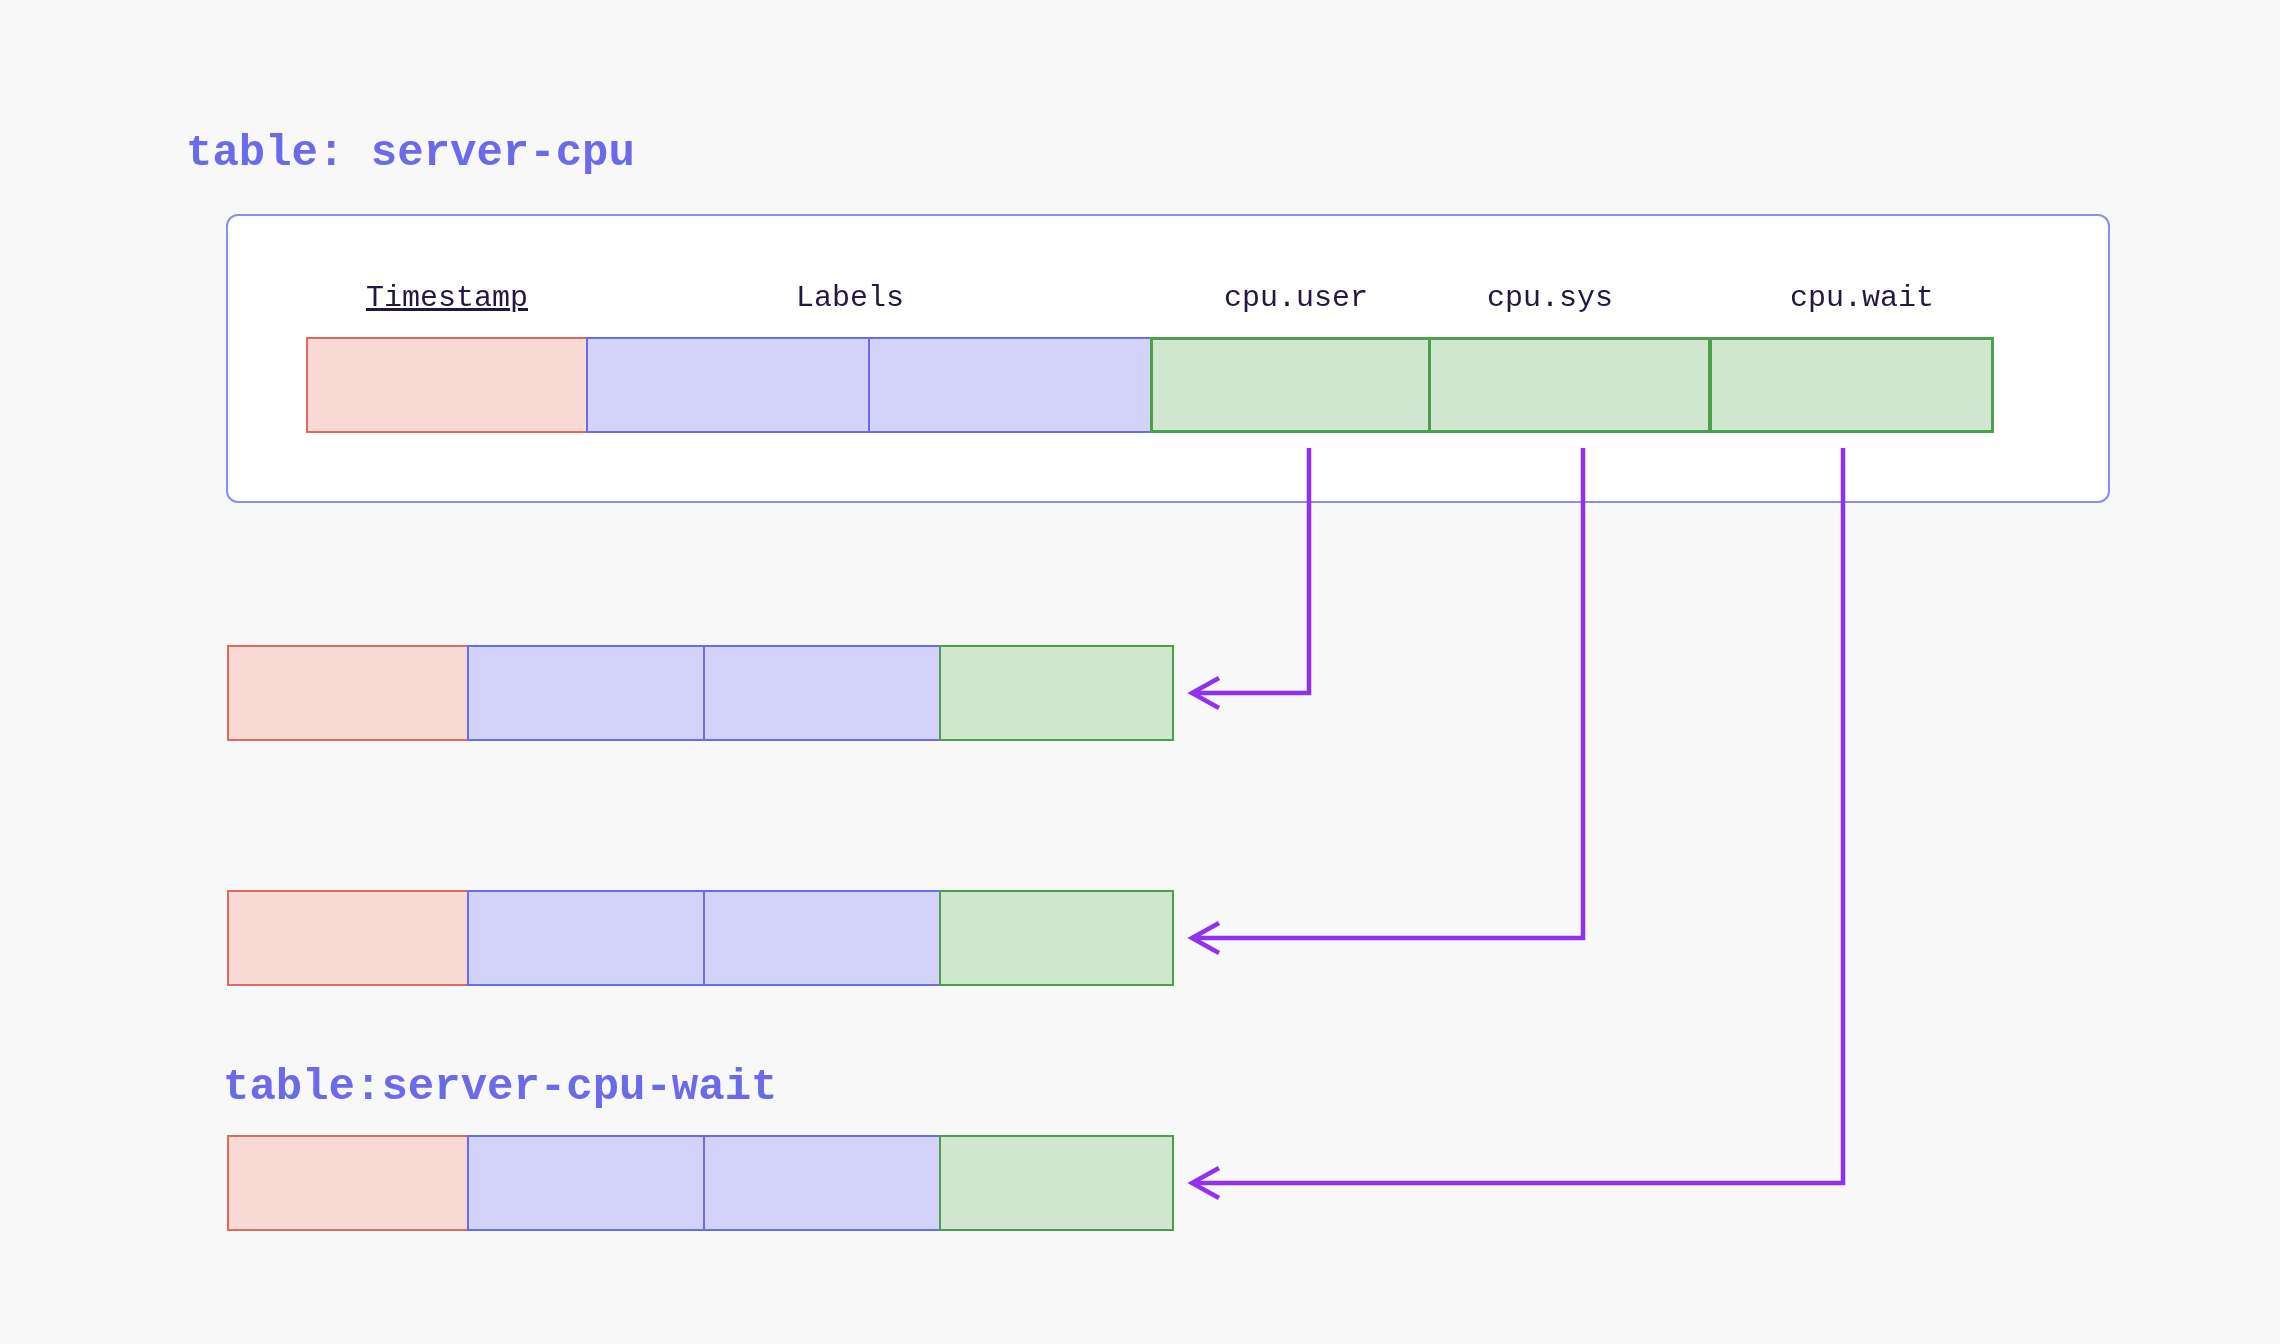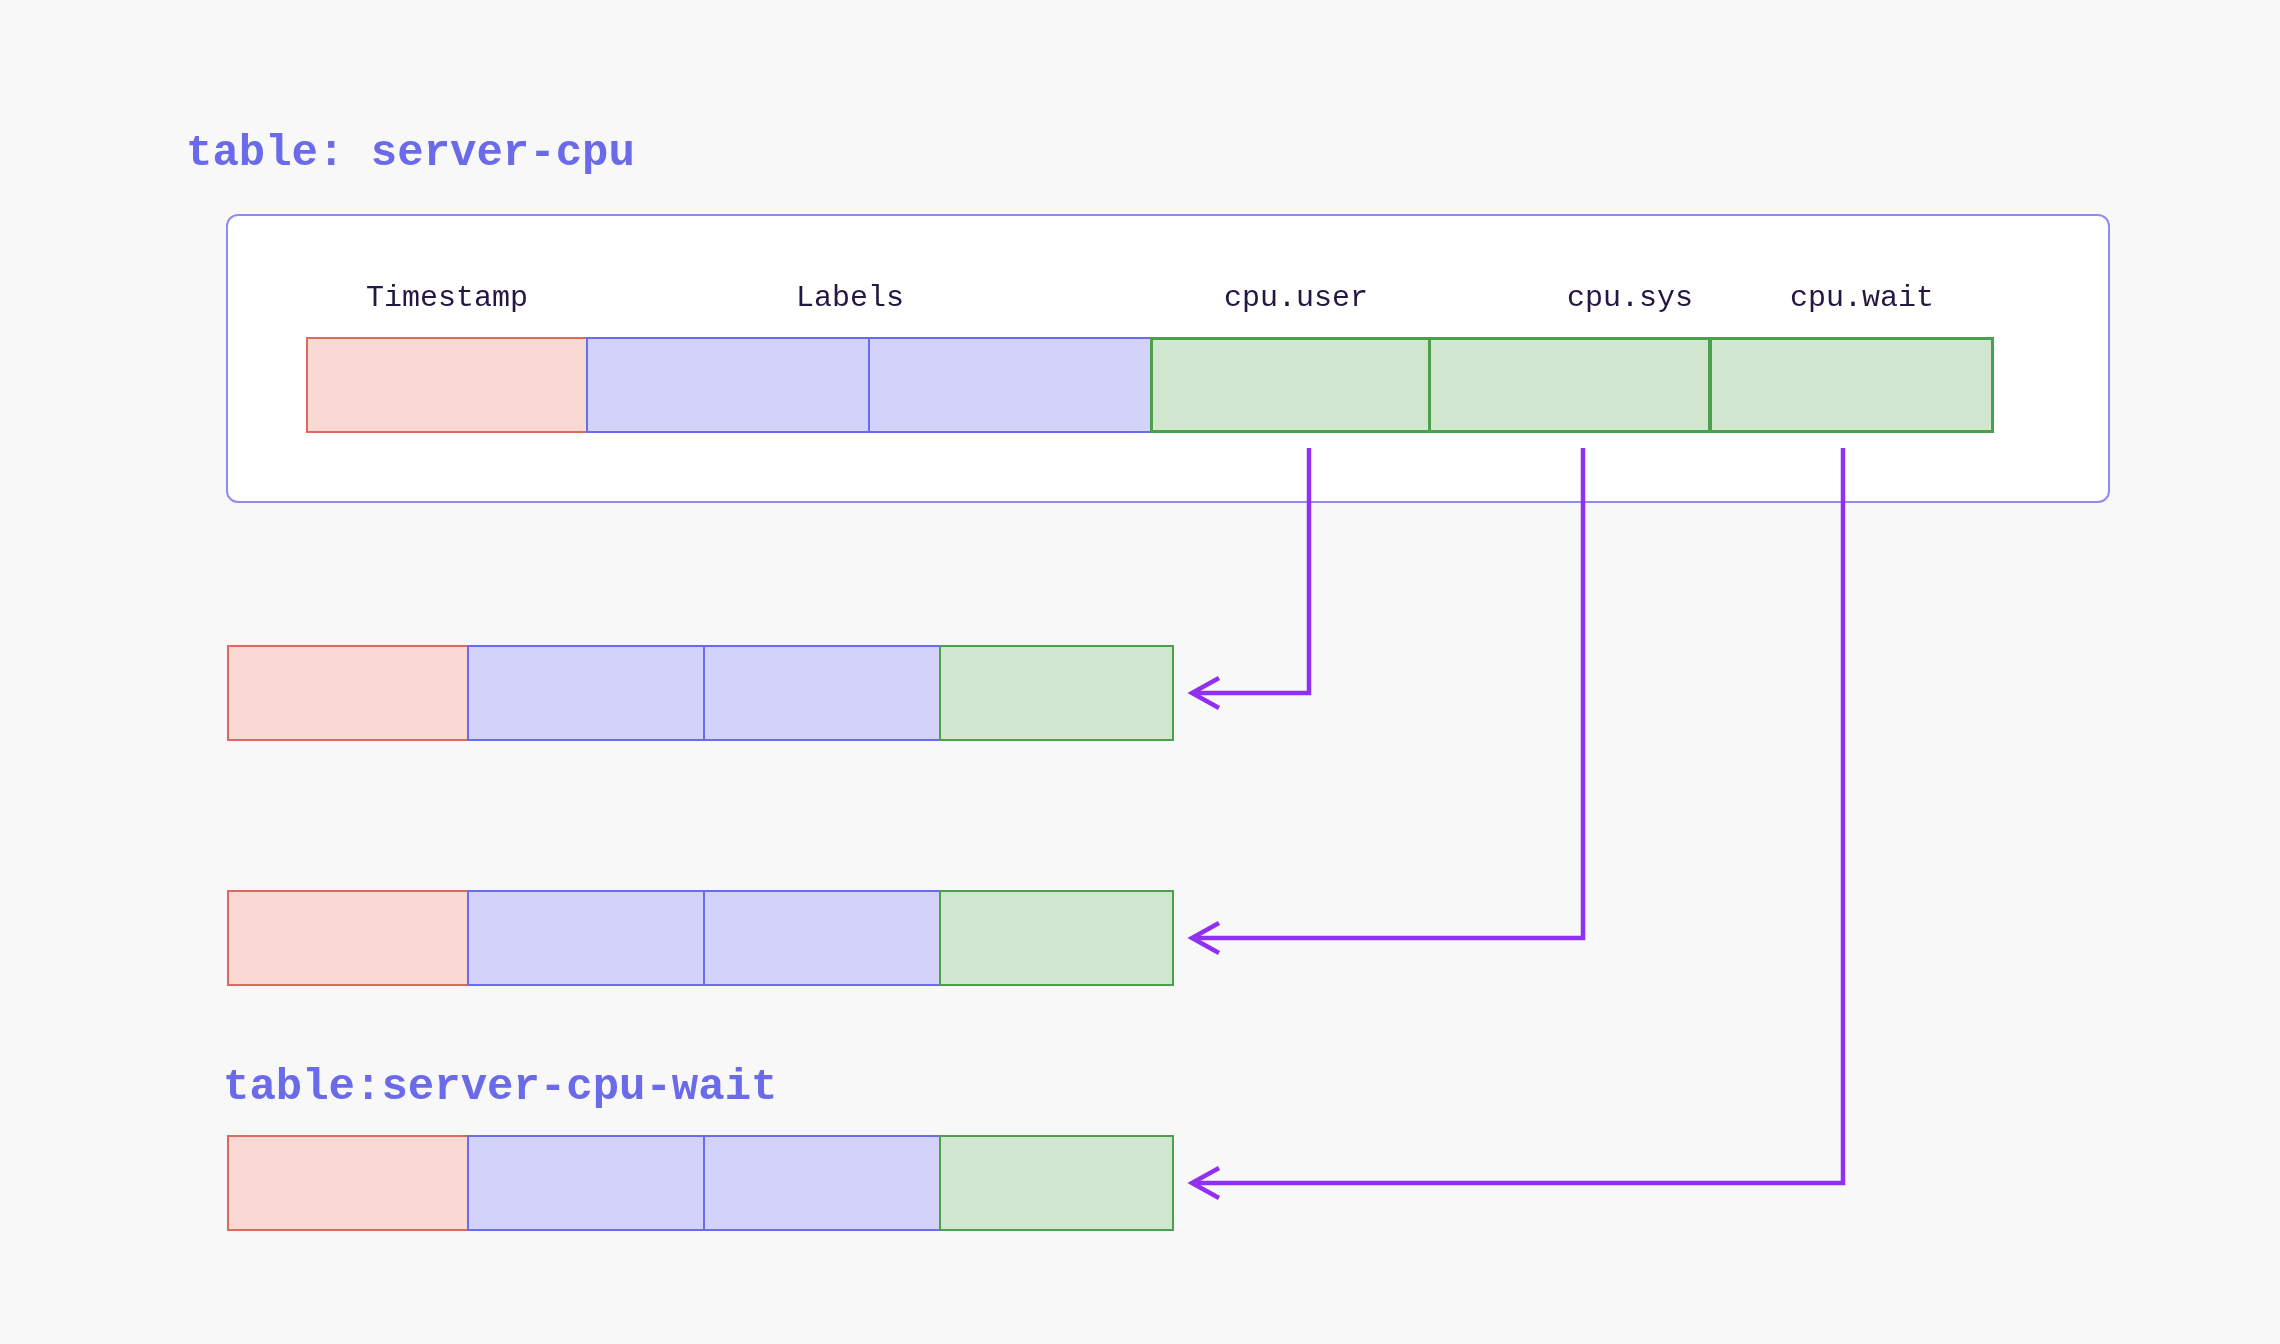--- a/index.html
+++ b/index.html
@@ -33,21 +33,21 @@
     box-sizing:border-box;
   }
 
   
   .hdr{
     position:absolute;top:281px;
     transform:translateX(-50%);
     font-size:30px;color:var(--header-text,#241742);
     white-space:pre;
   }
-  .h0{left:447px;} .h1{left:850px;} .h2{left:1296px;} .h3{left:1630px;} .h4{left:1862px;}
+  .h0{left:447px;text-decoration:underline;} .h1{left:850px;} .h2{left:1296px;} .h3{left:1550px;} .h4{left:1862px;}
 
   
   .row{position:absolute;display:flex;height:96px;}
   .table-row{left:306px;top:337px;}
   .metric-row{left:227px;}
   .r0{top:645px;} .r1{top:890px;} .r2{top:1135px;}
 
   .cell{height:96px;box-sizing:border-box;border:2px solid #999;}
   .cell + .cell{margin-left:-2px;}
   .table-row .cell:nth-child(1){width:282px;}

